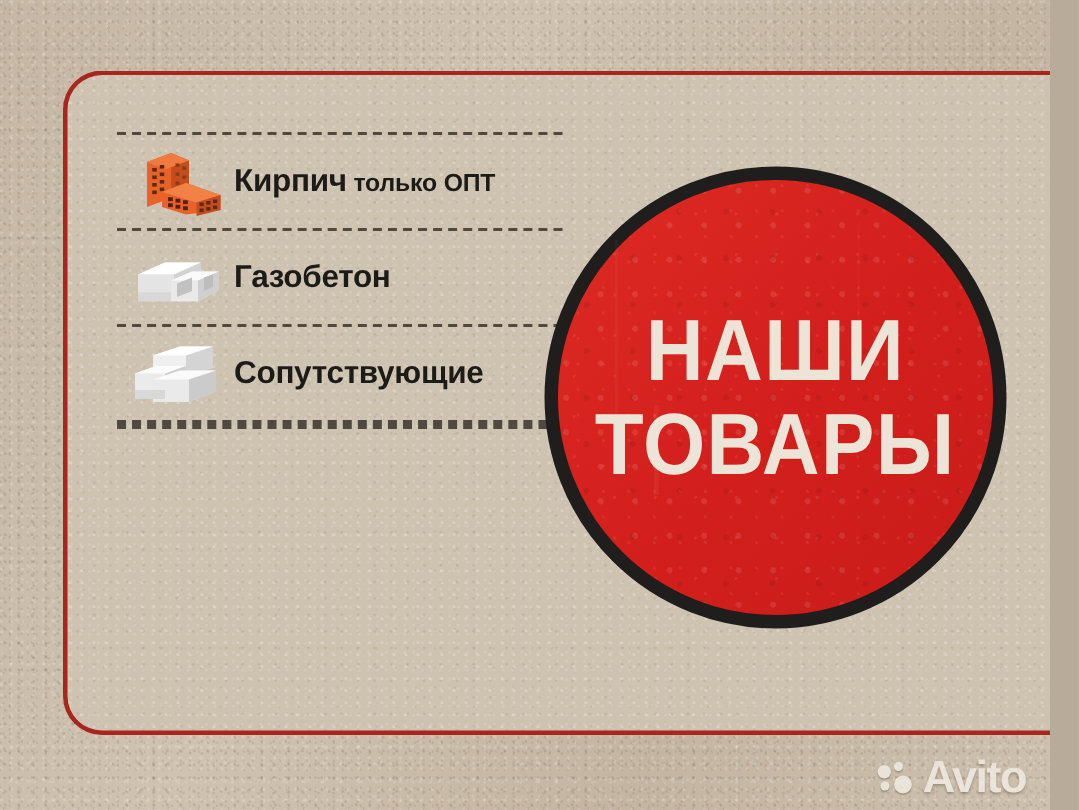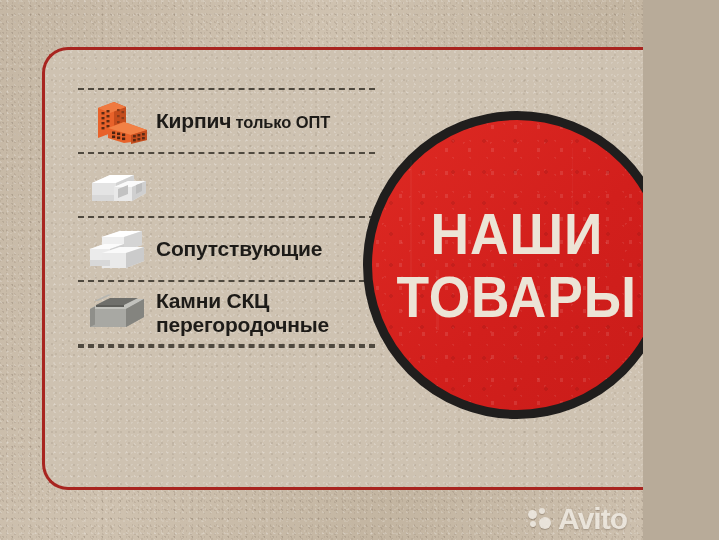--- a/index.html
+++ b/index.html
@@ -2,21 +2,21 @@
 <html><head>
 <meta charset="utf-8">
 <style>
   html, body {
     margin: 0;
     padding: 0;
     background: #b8ab99;
   }
   #poster {
     position: relative;
-    width: 643px;
+    width: 700px;
     height: 540px;
     overflow: hidden;
     font-family: "Liberation Sans", sans-serif;
     background-color: #c8bba8;
     background-image:
       radial-gradient(circle at 12% 18%, rgba(255,255,255,0.18) 0 1px, transparent 1px),
       radial-gradient(circle at 37% 62%, rgba(120,105,88,0.20) 0 1px, transparent 1px),
       radial-gradient(circle at 68% 27%, rgba(255,255,255,0.14) 0 1px, transparent 1px),
       radial-gradient(circle at 83% 78%, rgba(120,105,88,0.16) 0 1px, transparent 1px),
       radial-gradient(circle at 53% 8%, rgba(255,255,255,0.12) 0 1px, transparent 1px),
@@ -231,20 +231,23 @@
           <path d="M32 22 L50 14 L50 26 L32 34 Z" fill="#d2d2d2"></path>
           <path d="M8 22 L32 22 L32 34 L8 34 Z" fill="#e4e4e4"></path>
           <path d="M30 26 L44 20 L62 20 L62 32 L48 40 L30 40 Z" fill="#e9e9e9"></path>
           <path d="M30 26 L44 20 L62 20 L48 26 Z" fill="#fafafa"></path>
           <path d="M48 26 L62 20 L62 32 L48 40 Z" fill="#cfcfcf"></path>
           <path d="M34 28 L44 24 L44 33 L34 37 Z" fill="#c2c2c2"></path>
           <path d="M52 24 L58 22 L58 30 L52 33 Z" fill="#bdbdbd"></path>
           <path d="M8 34 L30 34 L30 40 L8 40 Z" fill="#d8d8d8"></path>
         </svg>
       </div>
+      <div class="label-cell">
+        <span class="t-main">Газобетон</span>
+      </div>
     </div>
 
     <div class="sep"></div>
 
     <div class="row">
       <div class="icon-cell">
         <svg class="ico" width="66" height="52" viewBox="0 0 66 52">
           <path d="M18 14 L36 8 L58 8 L58 22 L40 28 L18 28 Z" fill="#efefef"></path>
           <path d="M18 14 L36 8 L58 8 L40 14 Z" fill="#ffffff"></path>
           <path d="M40 14 L58 8 L58 22 L40 28 Z" fill="#d4d4d4"></path>
@@ -257,38 +260,20 @@
           <path d="M6 37 L26 37 L26 43 L6 43 Z" fill="#d8d8d8"></path>
         </svg>
       </div>
       <div class="label-cell">
         <div class="t-main">Сопутствующие</div>
       </div>
     </div>
 
     <div class="sep"></div>
 
-    <div class="row">
-      <div class="icon-cell">
-        <svg class="ico" width="66" height="48" viewBox="0 0 66 48">
-          <path d="M6 20 L24 10 L60 10 L60 28 L42 38 L6 38 Z" fill="#9b9b97"></path>
-          <path d="M6 20 L24 10 L60 10 L42 20 Z" fill="#c2c2bd"></path>
-          <path d="M42 20 L60 10 L60 28 L42 38 Z" fill="#84847f"></path>
-          <path d="M6 20 L42 20 L42 38 L6 38 Z" fill="#a8a8a3"></path>
-          <path d="M12 16 L26 9 L54 9 L40 16 Z" fill="#6f6f6b"></path>
-          <path d="M12 16 L40 16 L40 18 L12 18 Z" fill="#5e5e5a"></path>
-          <path d="M10 12 L24 5.5 L28 5.5 L14 12 Z" fill="#b6b6b1"></path>
-          <path d="M6 20 L11 17.5 L11 35.5 L6 38 Z" fill="#8f8f8a"></path>
-        </svg>
-      </div>
-      <div class="label-cell">
-        <div class="t-main">Камни СКЦ</div>
-        <div class="t-main">перегородочные</div>
-      </div>
-    </div>
 
     <div class="sep"></div>
 
 
     <div class="sep"></div>
   </div>
 
   <div class="badge">
     <div class="scratch" style="left:38px;top:40px;width:2px;height:120px;opacity:.35;"></div>
     <div class="scratch" style="left:64px;top:150px;width:3px;height:60px;opacity:.45;"></div>

